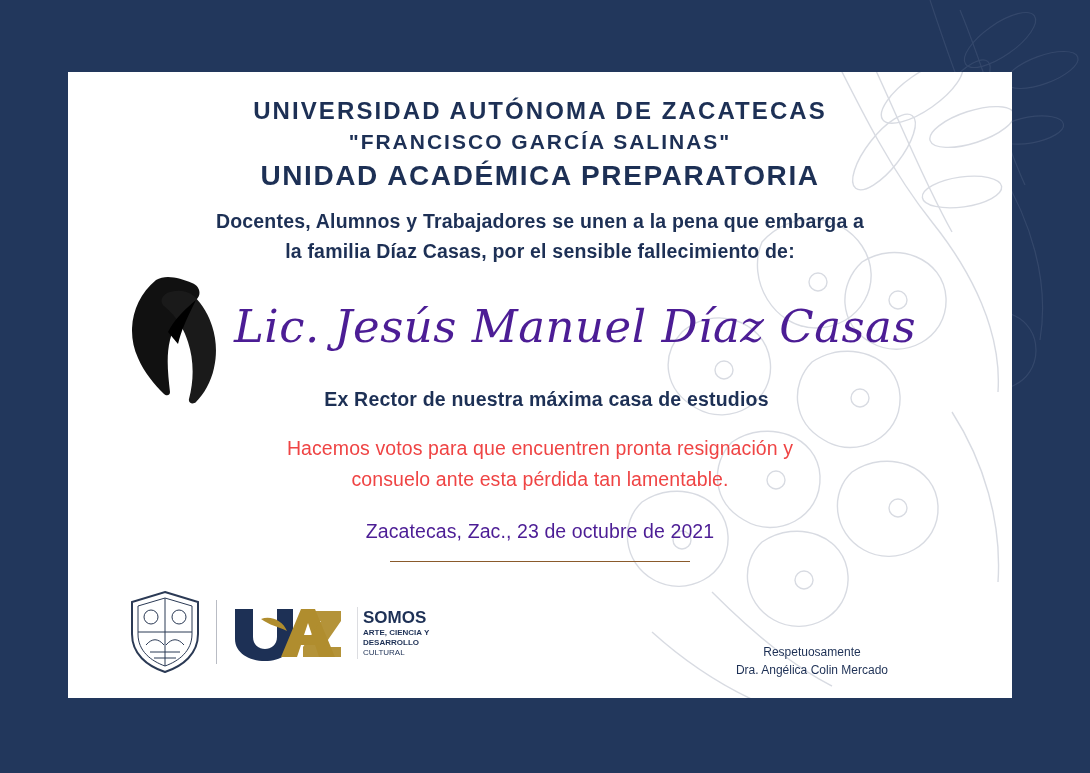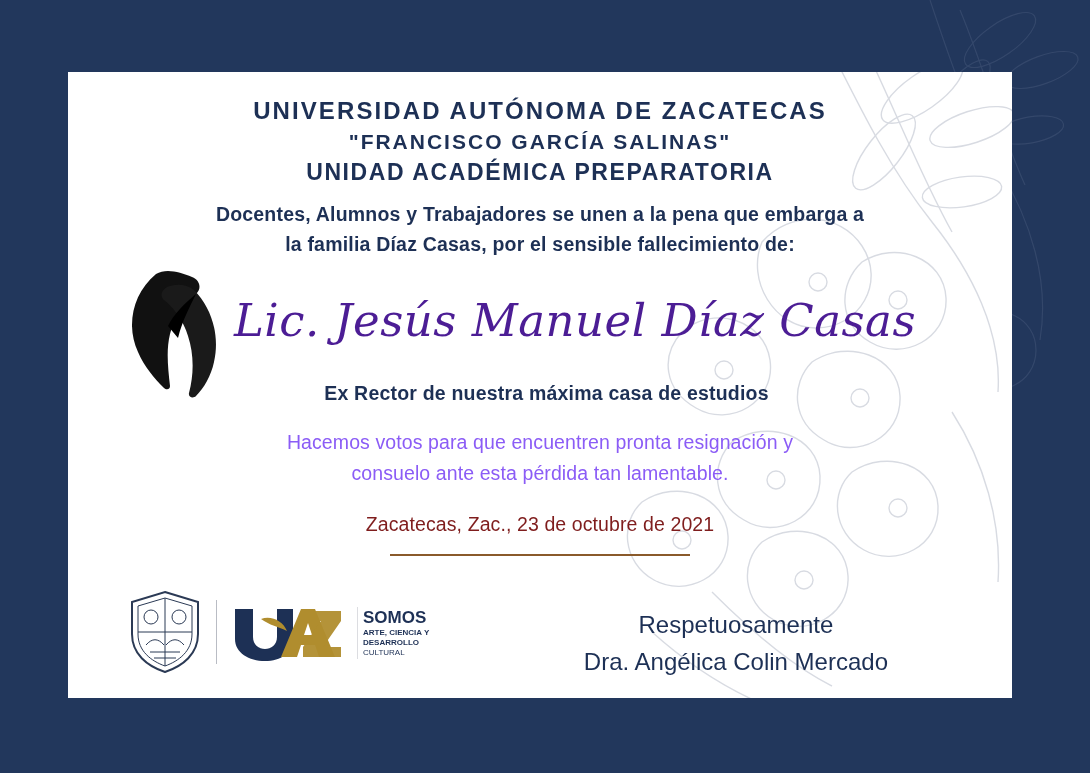--- a/index.html
+++ b/index.html
@@ -73,21 +73,21 @@
   }
   .uni-line2 {
     font-size: 21px;
     font-weight: bold;
     letter-spacing: 2.0px;
     color: #1d3055;
     line-height: 1.3;
     margin-top: 2px;
   }
   .uni-line3 {
-    font-size: 23px;
+    font-size: 28px;
     font-weight: bold;
     letter-spacing: 1.6px;
     color: #1d3055;
     line-height: 1.3;
     margin-top: 3px;
   }
 
   .intro {
     margin-top: 11px;
     font-size: 19.5px;
@@ -128,29 +128,29 @@
     font-size: 19.5px;
     font-weight: bold;
     color: #1d3055;
     letter-spacing: 0.2px;
     padding-left: 13px;
   }
 
   .message {
     margin-top: 22px;
     font-size: 19.5px;
-    color: #8b5cf6;
+    color: #ef4444;
     line-height: 1.6;
     letter-spacing: 0.1px;
   }
 
   .place-date {
     margin-top: 24px;
     font-size: 19.5px;
-    color: #7f1d1d;
+    color: #4c1d95;
     letter-spacing: 0.1px;
   }
 
   .divider {
     margin: 18px auto 0;
     width: 300px;
     height: 1.5px;
     background: #8a5a2b;
   }
 
@@ -179,21 +179,21 @@
     height: 64px;
     background: #b9bcc4;
   }
   .logo-uaz { width: 112px; height: 62px; }
   .logo-somos { width: 98px; height: 62px; }
 
   .signature {
     text-align: center;
     padding-right: 86px;
     color: #1d3055;
-    font-size: 24px;
+    font-size: 12px;
     line-height: 1.55;
   }
   .signature div { white-space: nowrap; }
 </style>
 </head>
 <body>
 
 <div class="poster">
 
   <svg class="floral" viewBox="0 0 560 773" aria-hidden="true">

